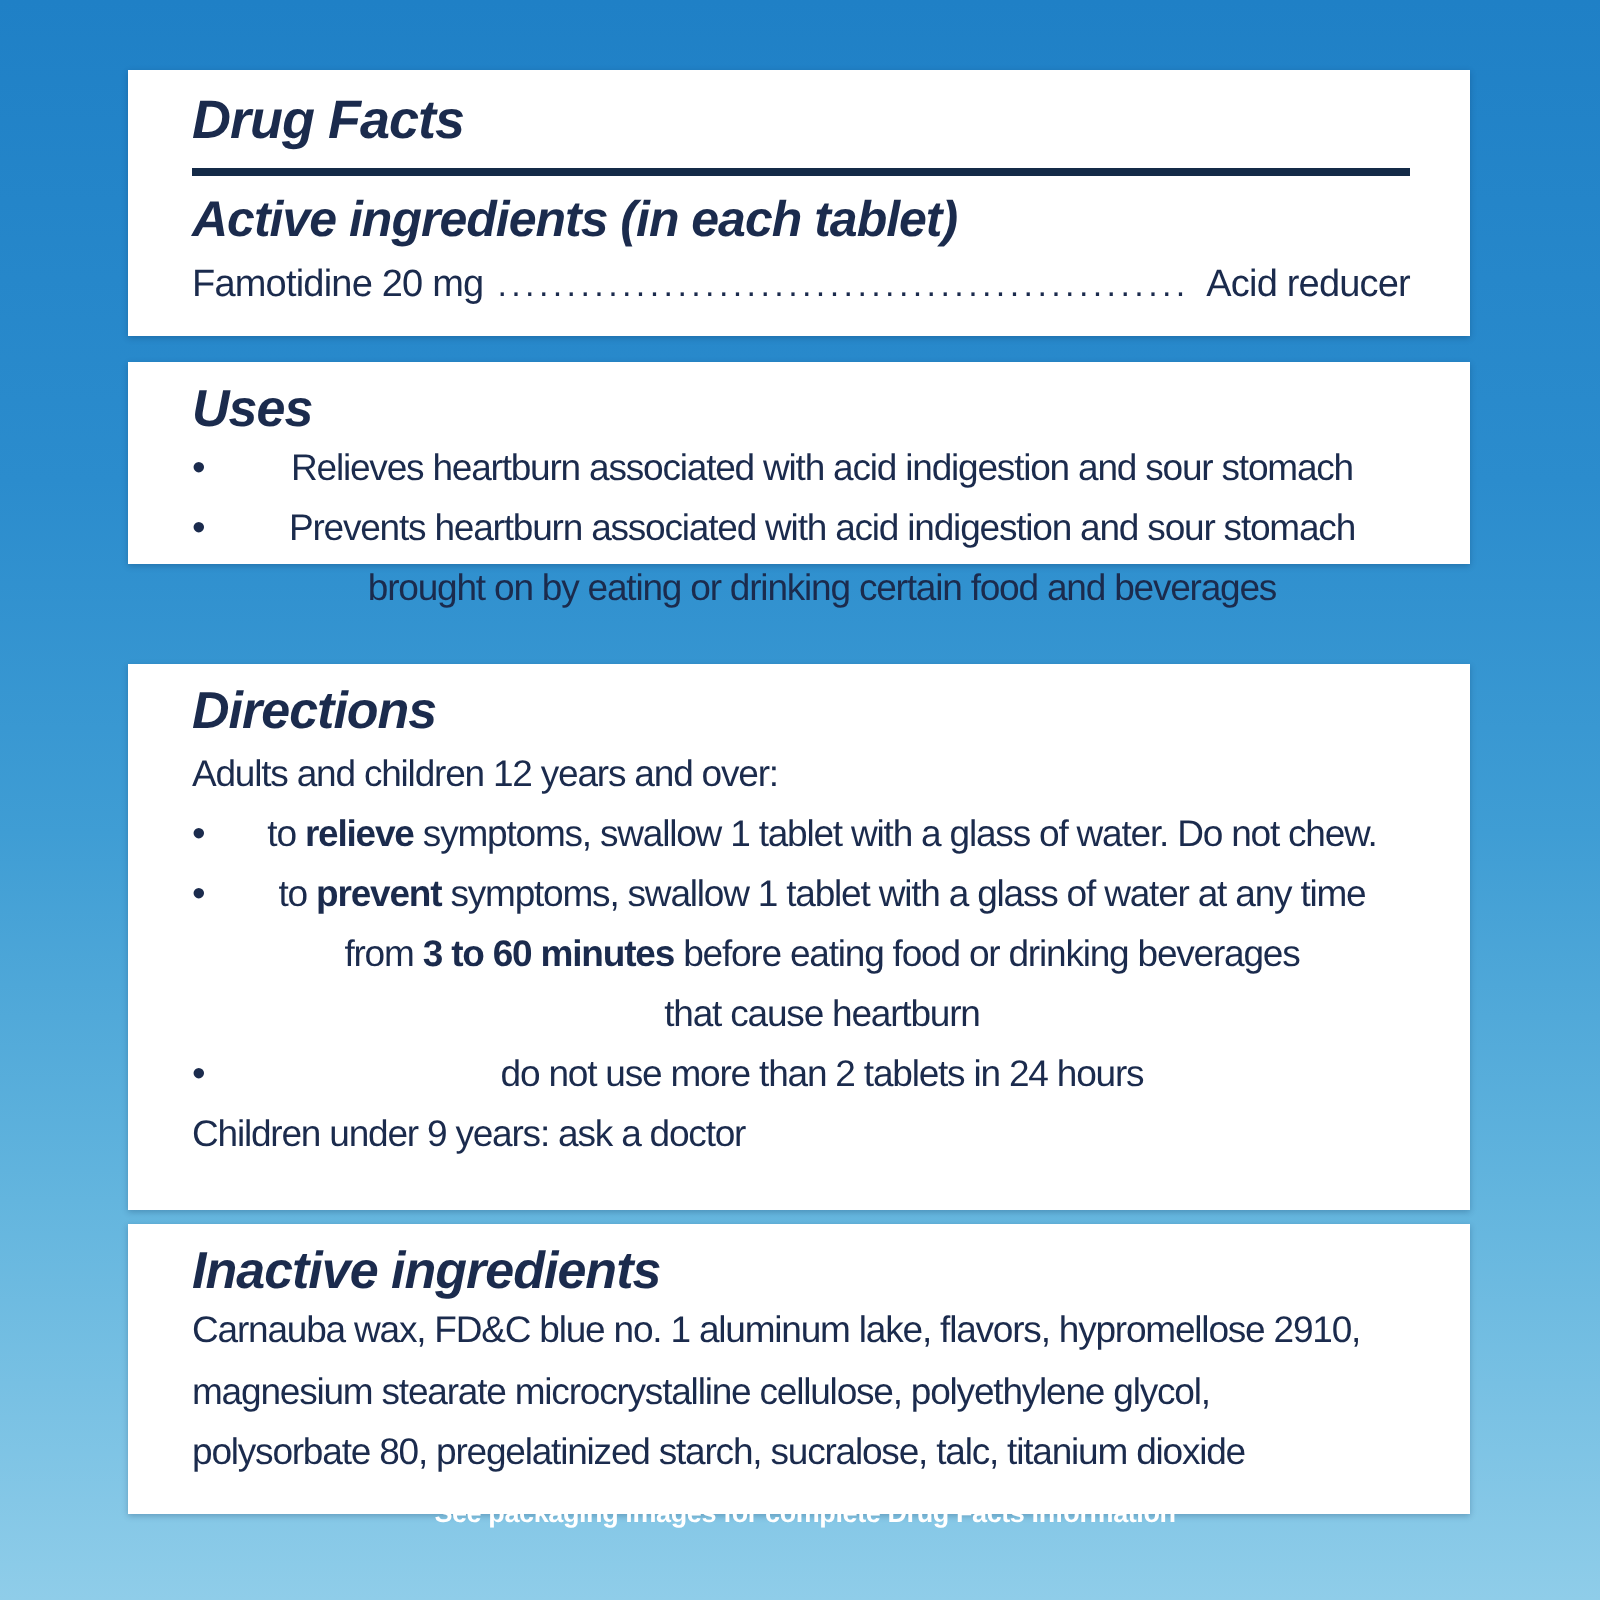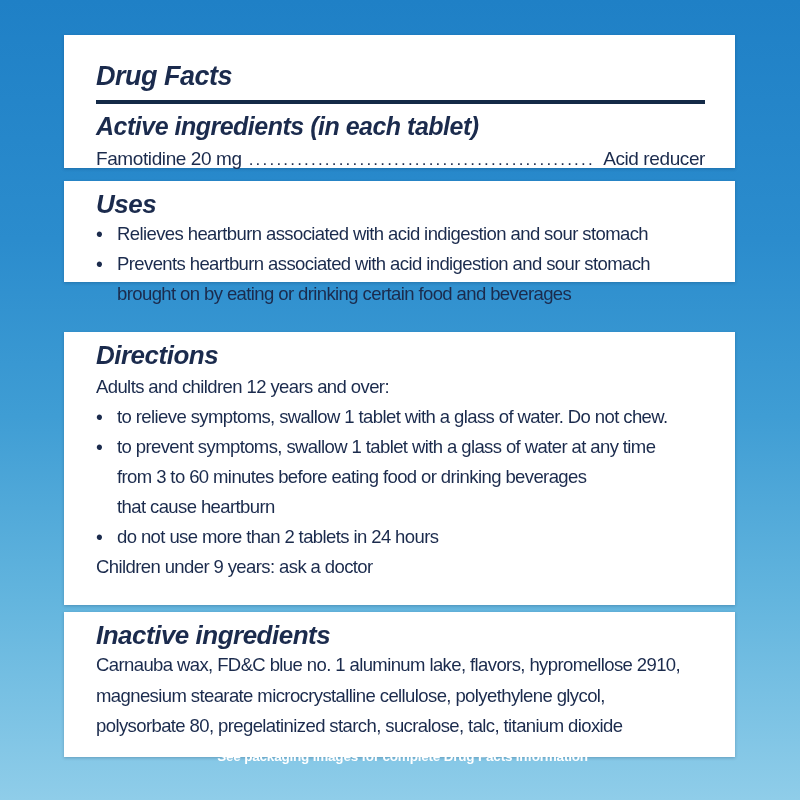--- a/index.html
+++ b/index.html
@@ -17,21 +17,21 @@
     width:800px;height:800px;position:relative;overflow:hidden;
     font-family:"Liberation Sans", sans-serif;
     background:linear-gradient(180deg,var(--bg-top) 0%, #2b8ccd 30%, var(--bg-mid) 52%, #63b5de 75%, var(--bg-bottom) 100%);
     color:var(--navy);
   }
   .panel{
     position:absolute;left:64px;width:671px;background:var(--panel);
     padding:8px 30px 8px 32px;
     box-shadow:0 1px 3px rgba(5,30,70,0.25);
   }
-  .p1{top:35px;height:133px;padding-top:26px;}
+  .p1{top:35px;height:133px;padding-top:10px;}
   .p2{top:181px;height:101px;}
   .p3{top:332px;height:273px;}
   .p4{top:612px;height:145px;}
   .title{
     font-weight:bold;font-style:italic;font-size:26px;line-height:30px;
     letter-spacing:-0.5px;color:var(--navy);
   }
   .p1 .title{font-size:27px;}
   .rule{height:4px;background:var(--rule);border:0;margin:9px 0 7px 0;}
   .hdr-row{
@@ -43,22 +43,22 @@
     display:flex;align-items:baseline;margin-top:5px;
     font-size:19px;letter-spacing:-0.4px;line-height:26px;
   }
   .leader{
     flex:1;overflow:hidden;white-space:nowrap;
     margin:0 7px;letter-spacing:2.2px;font-size:17px;
   }
   .bullets{margin:0;padding:0;list-style:none;}
   .bullet-item{display:flex;align-items:flex-start;}
   .bullet-marker{flex:0 0 21px;width:21px;font-size:1.05em;}
-  .bullet-text{flex:1;}
-  .b{font-weight:normal;}
+  .bullet-text{flex:1;text-align:center;}
+  .b{font-weight:bold;}
   .p3 .title{margin-bottom:2px;}
   .p4 .body-text{line-height:30.5px;}
   .footer-note{
     position:absolute;left:0;top:749px;width:800px;text-align:center;
     color:var(--footer);font-weight:bold;font-size:13.5px;letter-spacing:-0.2px;
   }
 </style>
 </head>
 <body>
 

